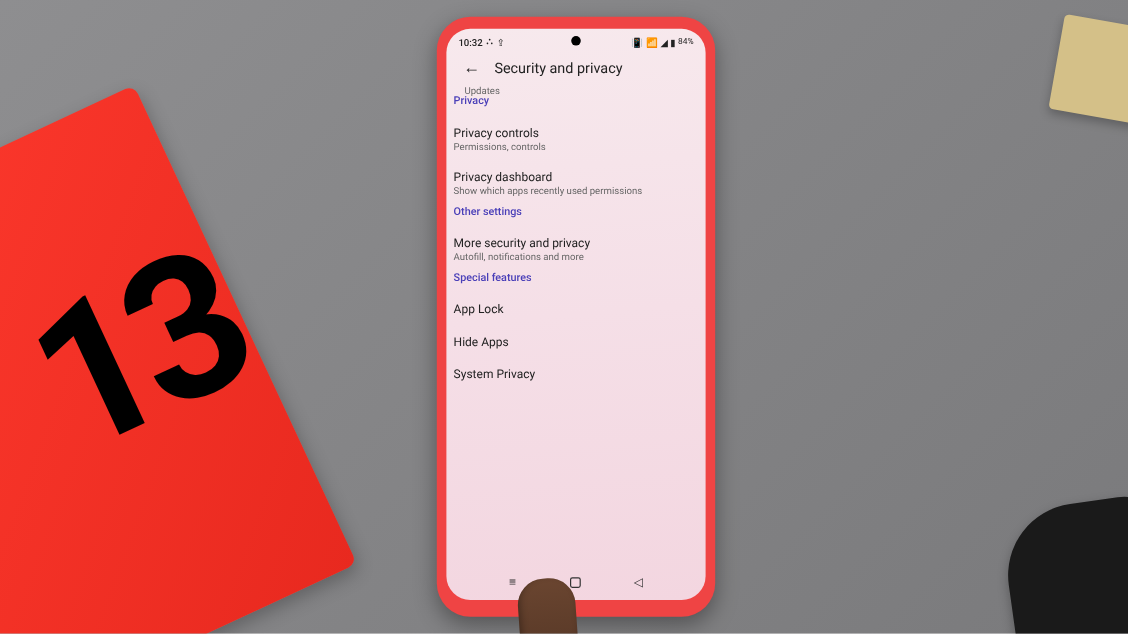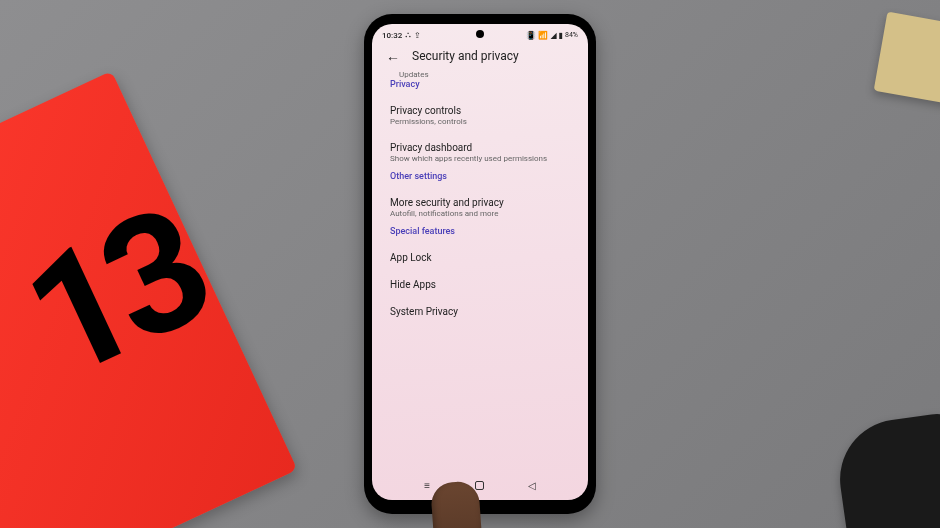--- a/index.html
+++ b/index.html
@@ -36,21 +36,21 @@
       right: 10px;
       bottom: 140px;
       letter-spacing: -12px;
     }
     .phone {
       position: absolute;
       left: 364px;
       top: 14px;
       width: 232px;
       height: 500px;
-      background: #000000;
+      background: #ef4444;
       border-radius: 28px;
       padding: 10px 8px 14px 8px;
       box-shadow: 0 6px 18px rgba(0,0,0,0.35);
     }
     .screen {
       width: 100%;
       height: 100%;
       background: linear-gradient(175deg, #f7e9ed 0%, #f5dfe7 50%, #f3d6e0 100%);
       border-radius: 20px;
       position: relative;
@@ -87,21 +87,21 @@
     .back-arrow {
       font-size: 14px;
       color: #222;
     }
     .header-title {
       font-size: 12px;
       color: #222;
       font-weight: 400;
     }
     .content {
-      padding: 0 18px;
+      padding: 0 6px;
     }
     .small-sub {
       font-size: 8px;
       color: #666;
       margin-left: 9px;
       margin-top: 2px;
     }
     .section-header {
       font-size: 9px;
       color: #4a3fb8;

